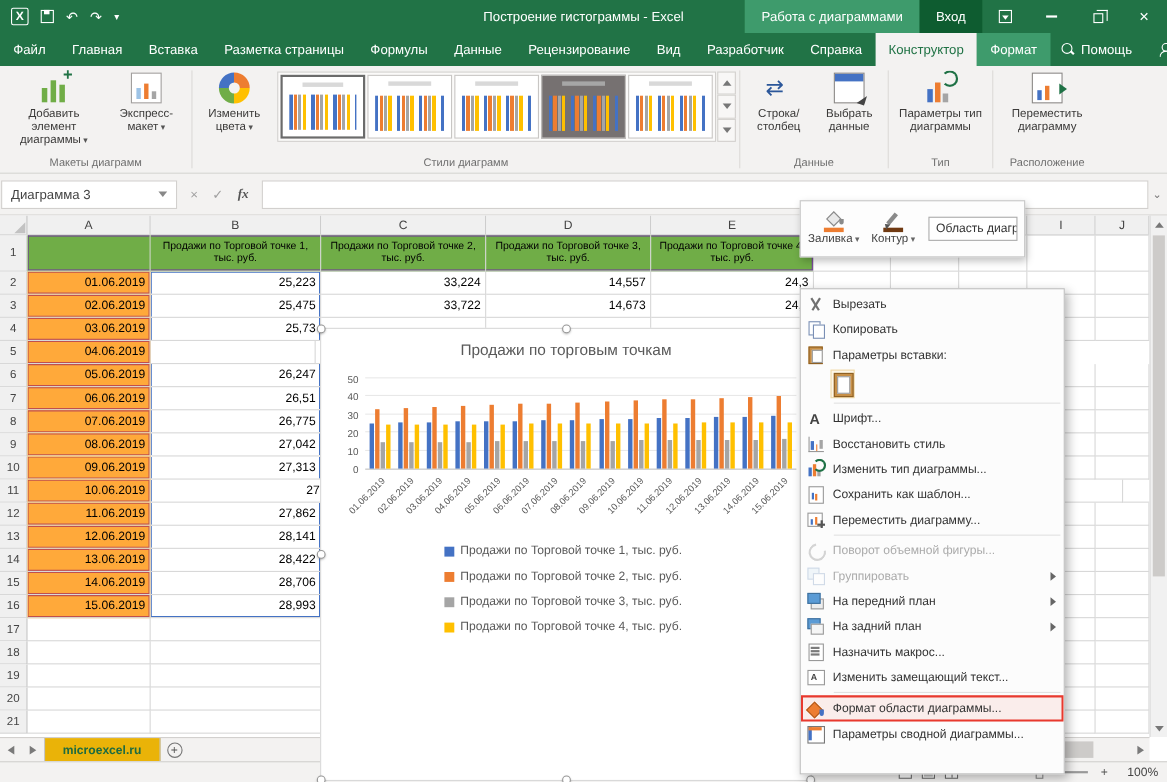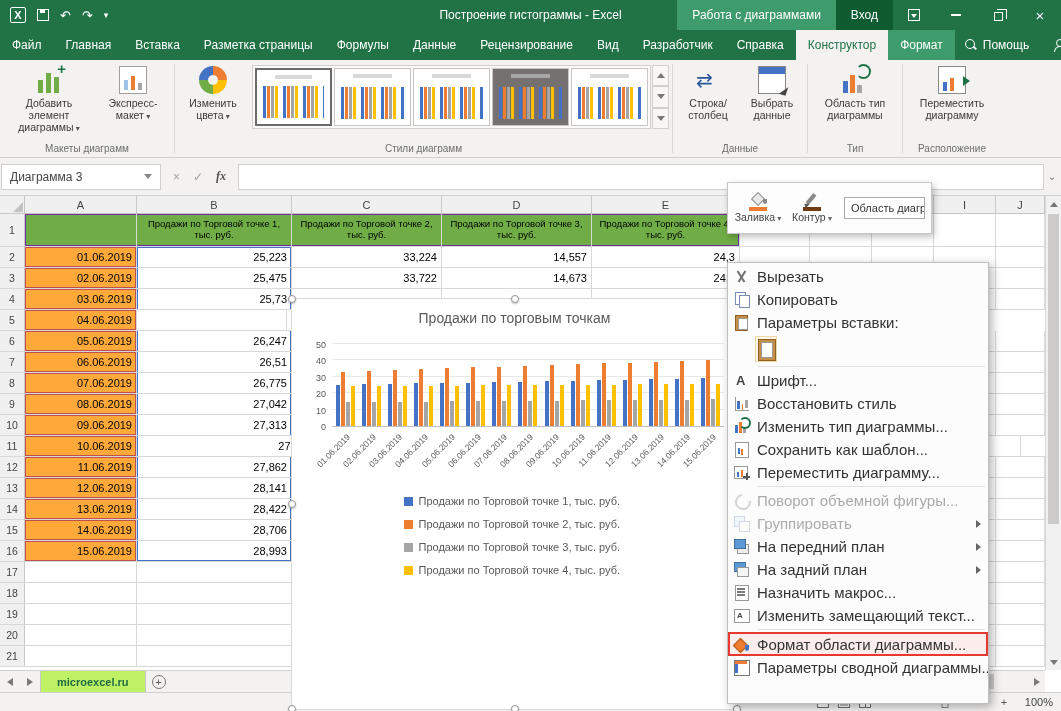--- a/index.html
+++ b/index.html
@@ -124,21 +124,21 @@
   .fillic::before{content:"";position:absolute;left:4px;top:1px;width:8px;height:8px;border:1.5px solid #8A8A8A;background:#E9E9E9;transform:rotate(45deg)}
   .fillic::after{content:"";position:absolute;right:0;top:6px;width:4px;height:5px;background:#8A8A8A;border-radius:0 0 50% 50%}
   .colorbar{width:18px;height:4px;background:#ED7D31;margin-top:2px}
   .penic{width:18px;height:12px;position:relative}
   .penic::before{content:"";position:absolute;left:6px;top:0;width:4px;height:12px;background:#8A8A8A;transform:rotate(40deg)}
   .penic::after{content:"";position:absolute;left:1px;top:9px;border-top:3px solid transparent;border-bottom:3px solid transparent;border-right:4px solid #555;transform:rotate(40deg)}
   .colorbar.dark{background:#703A12}
   .mtb-combo{margin-left:2px;height:22px;border:1px solid #ABABAB;background:#fff;display:flex;align-items:center;font-size:11px;color:#333;padding-left:6px;flex:1;cursor:pointer;white-space:nowrap;overflow:hidden}
 
   
-  .cmenu{position:absolute;left:727px;top:262px;width:262px;height:442px;background:#FCFCFC;border:1px solid #BFBFBF;box-shadow:3px 3px 9px rgba(0,0,0,.3);z-index:10;padding:2px 0;overflow:hidden;font-size:15px;color:#333}
+  .cmenu{position:absolute;left:727px;top:262px;width:241px;height:442px;background:#FCFCFC;border:1px solid #BFBFBF;box-shadow:3px 3px 9px rgba(0,0,0,.3);z-index:10;padding:2px 0;overflow:hidden;font-size:11px;color:#333}
   .mitem{display:flex;align-items:center;height:23px;padding:0 7px 0 5px;cursor:pointer;position:relative}
   .mlabel{margin-left:7px;white-space:nowrap}
   .msep{height:1px;background:#E1E1E1;margin:2px 3px 2px 30px}
   .mitem.disabled{color:#ABABAB}
   .mitem.disabled .mi{opacity:.4}
   .mitem.hl{box-shadow:inset 0 0 0 2px #E8392E;background:#FAEDEB;height:24px}
   .subarrow{margin-left:auto;border-left:5px solid #666;border-top:4px solid transparent;border-bottom:4px solid transparent}
   .paste-row{height:30px;padding-left:27px}
   .pbig{width:22px;height:26px;position:relative;border:1px solid #F0D9A8;background:#FDF6E7}
   .pbig::before{content:"";position:absolute;left:2px;top:2px;width:16px;height:20px;background:#C78F46;border:1px solid #8E6023}
@@ -177,21 +177,21 @@
   .mi.formatarea::before{left:2px;top:4px;width:9px;height:9px;background:#ED7D31;border:1px solid #B05A1D;transform:rotate(45deg)}
   .mi.formatarea::after{right:1px;bottom:2px;width:4px;height:6px;background:#4472C4;border-radius:0 0 50% 50%}
   .mi.pivot::before{left:1px;top:1px;width:14px;height:14px;background:#fff;border:1px solid #777}
   .mi.pivot::after{left:2px;top:2px;width:12px;height:12px;background-image:linear-gradient(#ED7D31,#ED7D31),linear-gradient(#4472C4,#4472C4);background-repeat:no-repeat;background-size:12px 3px,3px 12px;background-position:left top,left top}
 
   
   .tabbar{position:absolute;left:0;top:670px;width:1045px;height:22px;background:#F3F2F1;display:flex;align-items:stretch;font-size:11px;border-top:1px solid #D2D0CE}
   .tnav{width:20px;display:flex;align-items:center;justify-content:center;cursor:pointer}
   .tri-l{border-top:4px solid transparent;border-bottom:4px solid transparent;border-right:6px solid #7A7A7A}
   .tri-r{border-top:4px solid transparent;border-bottom:4px solid transparent;border-left:6px solid #7A7A7A}
-  .stab{background:#bef264;border-left:1px solid #C6C6C6;border-right:1px solid #C6C6C6;display:flex;align-items:center;padding:0 16px;color:#1E6B41;font-weight:bold;cursor:pointer}
+  .stab{background:#eab308;border-left:1px solid #C6C6C6;border-right:1px solid #C6C6C6;display:flex;align-items:center;padding:0 16px;color:#1E6B41;font-weight:bold;cursor:pointer}
   .addsheet{width:26px;display:flex;align-items:center;justify-content:center;cursor:pointer}
   .addsheet i{width:14px;height:14px;border:1px solid #767676;border-radius:50%;font-style:normal;font-size:11px;line-height:12px;text-align:center;color:#555}
   .hscroll{margin-left:auto;display:flex;align-items:center;width:397px}
   .hs-arrow{width:17px;height:100%;display:flex;align-items:center;justify-content:center;cursor:pointer}
   .hs-track{flex:1;height:100%;position:relative;background:#F3F2F1}
   .hs-thumb{position:absolute;left:2px;right:34px;top:3px;bottom:3px;background:#CDCBC9;cursor:pointer}
 
   
   .statusbar{position:absolute;left:0;top:692px;width:1061px;height:19px;background:#F3F2F1;border-top:1px solid #D2D0CE;display:flex;align-items:center;font-size:11px;color:#444}
   .sb-right{margin-left:auto;display:flex;align-items:center;gap:9px;padding-right:8px}
@@ -332,21 +332,21 @@
           <span class="bb-label">Выбрать данные</span>
         </div>
       </div>
       <div class="rg-label">Данные</div>
     </div>
     <div class="rsep"></div>
     <div class="rgroup">
       <div class="rg-content">
         <div class="bigbtn" style="width:88px">
           <span class="bicon ic-changetype"></span>
-          <span class="bb-label">Область тип диаграммы</span>
+          <span class="bb-label">Параметры тип диаграммы</span>
         </div>
       </div>
       <div class="rg-label">Тип</div>
     </div>
     <div class="rsep"></div>
     <div class="rgroup">
       <div class="rg-content">
         <div class="bigbtn" style="width:92px">
           <span class="bicon ic-movechart"></span>
           <span class="bb-label">Переместить диаграмму</span>

